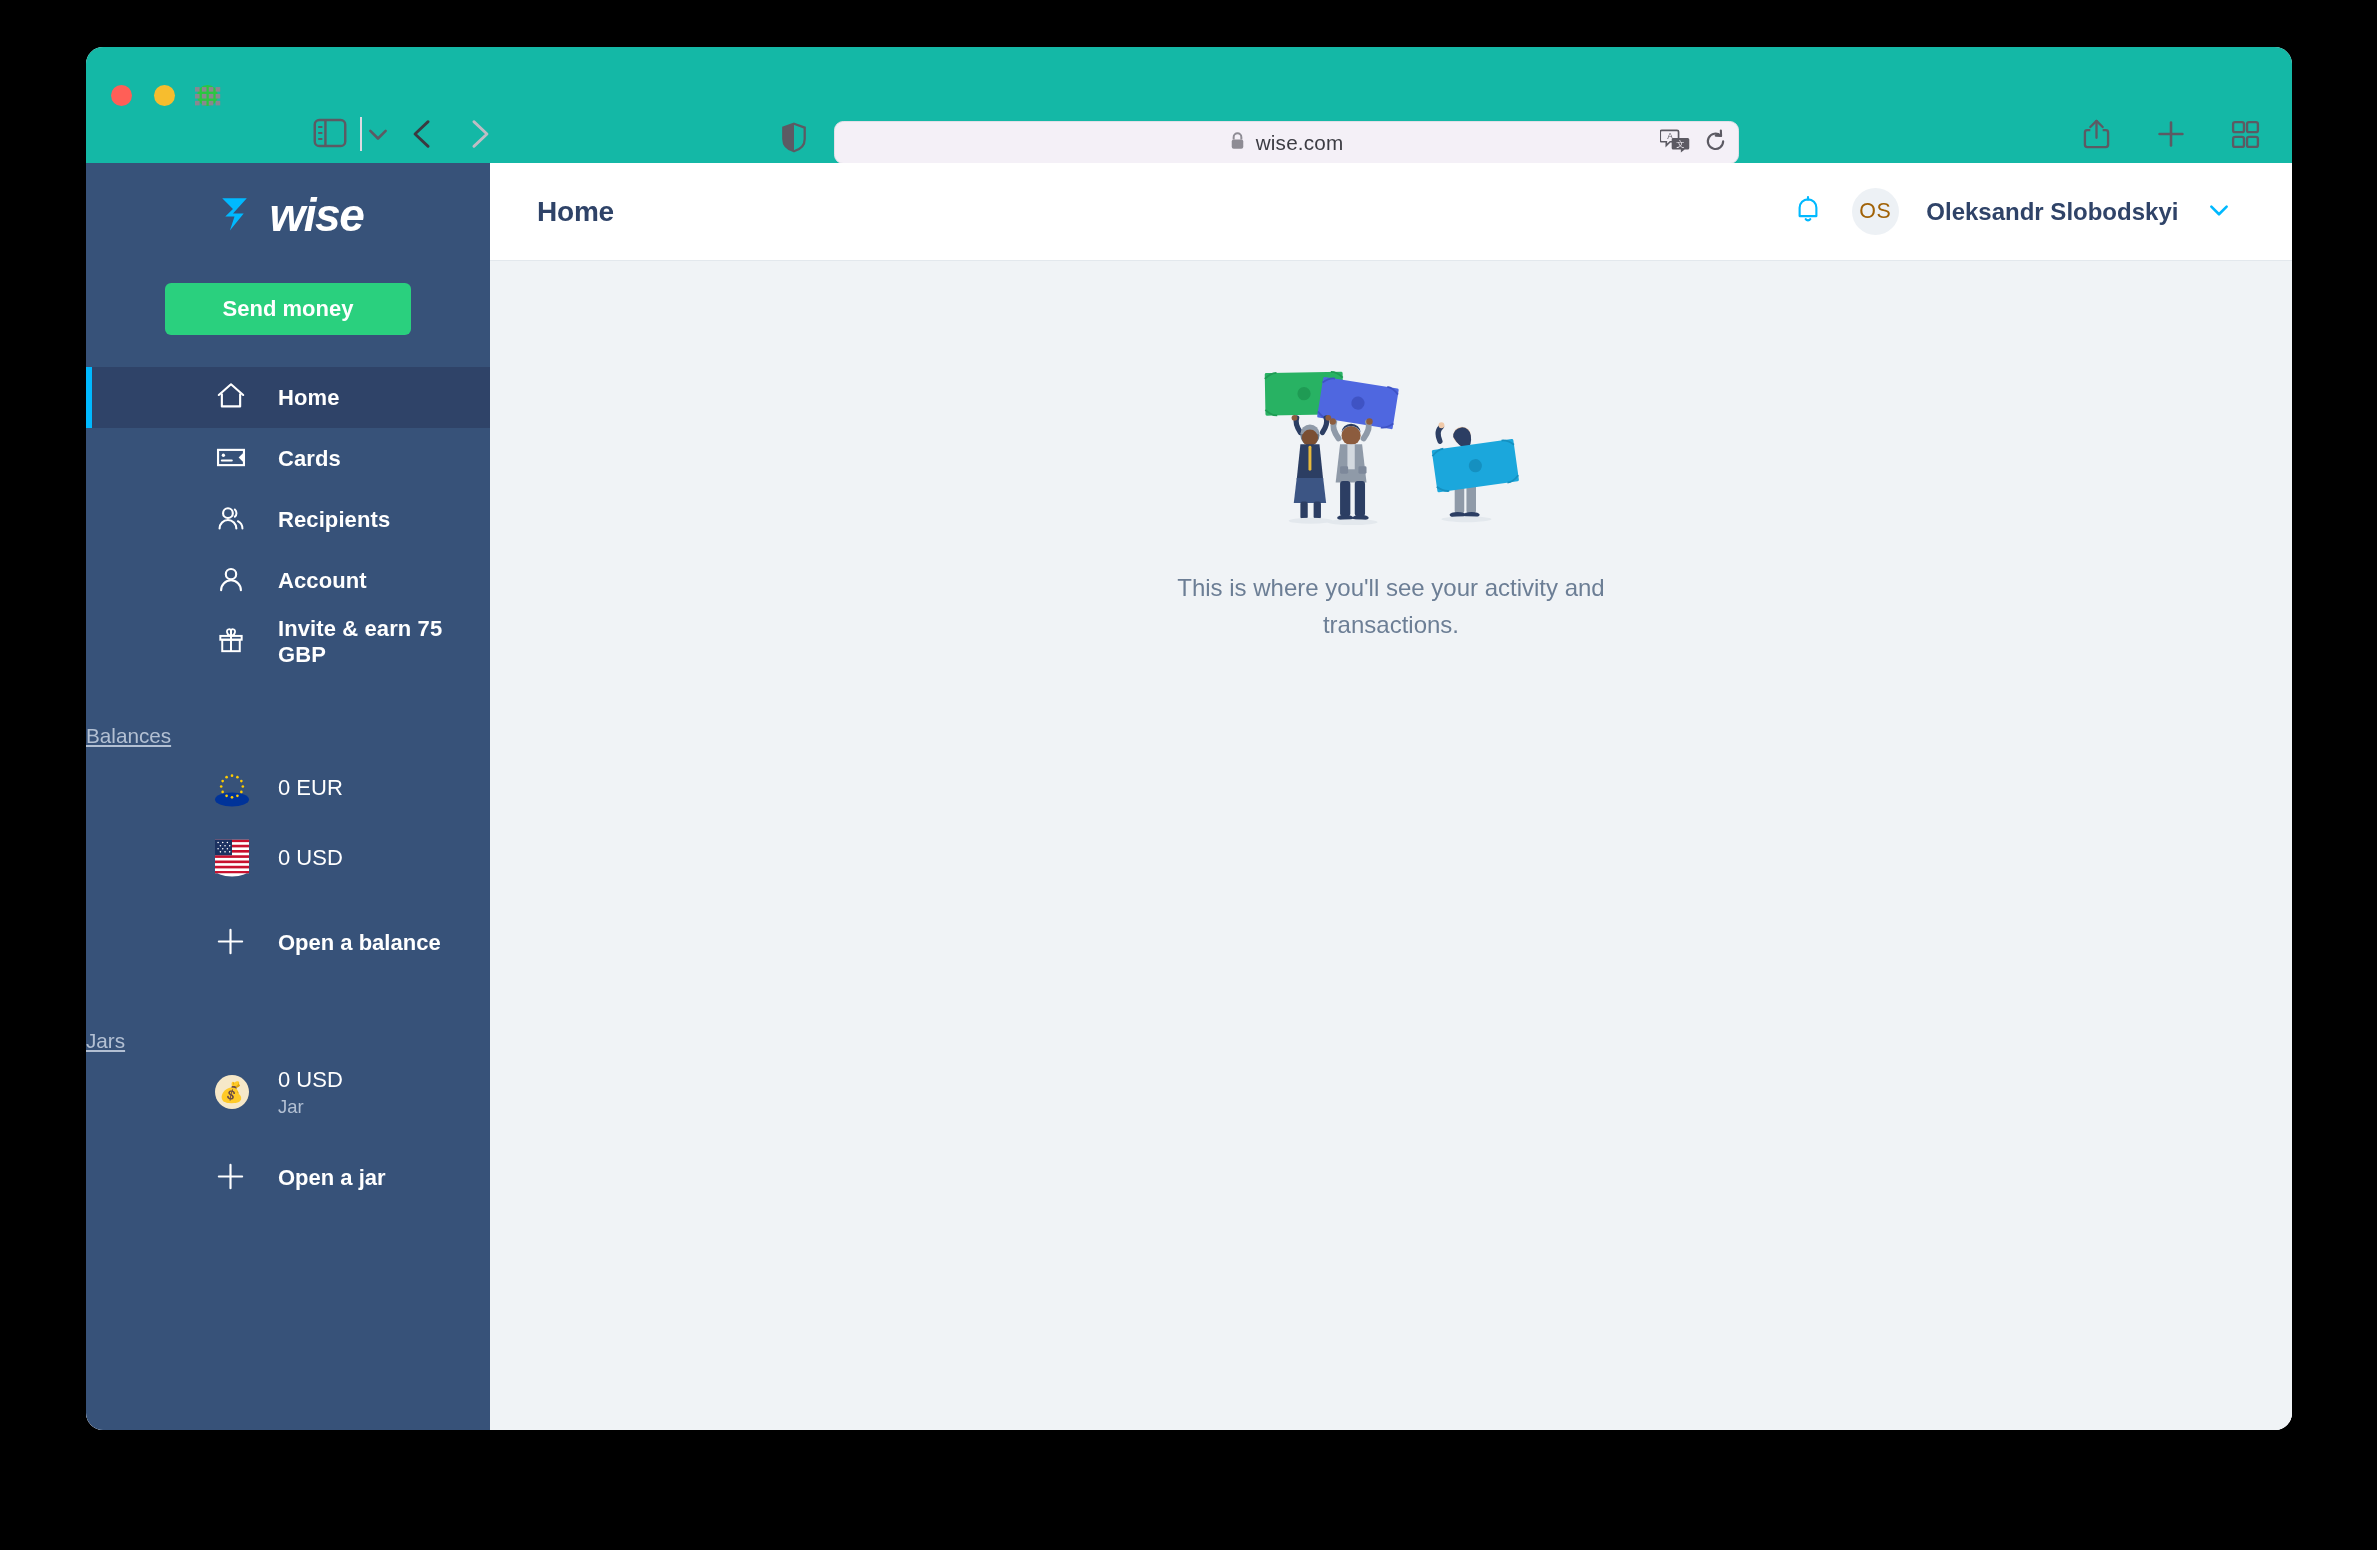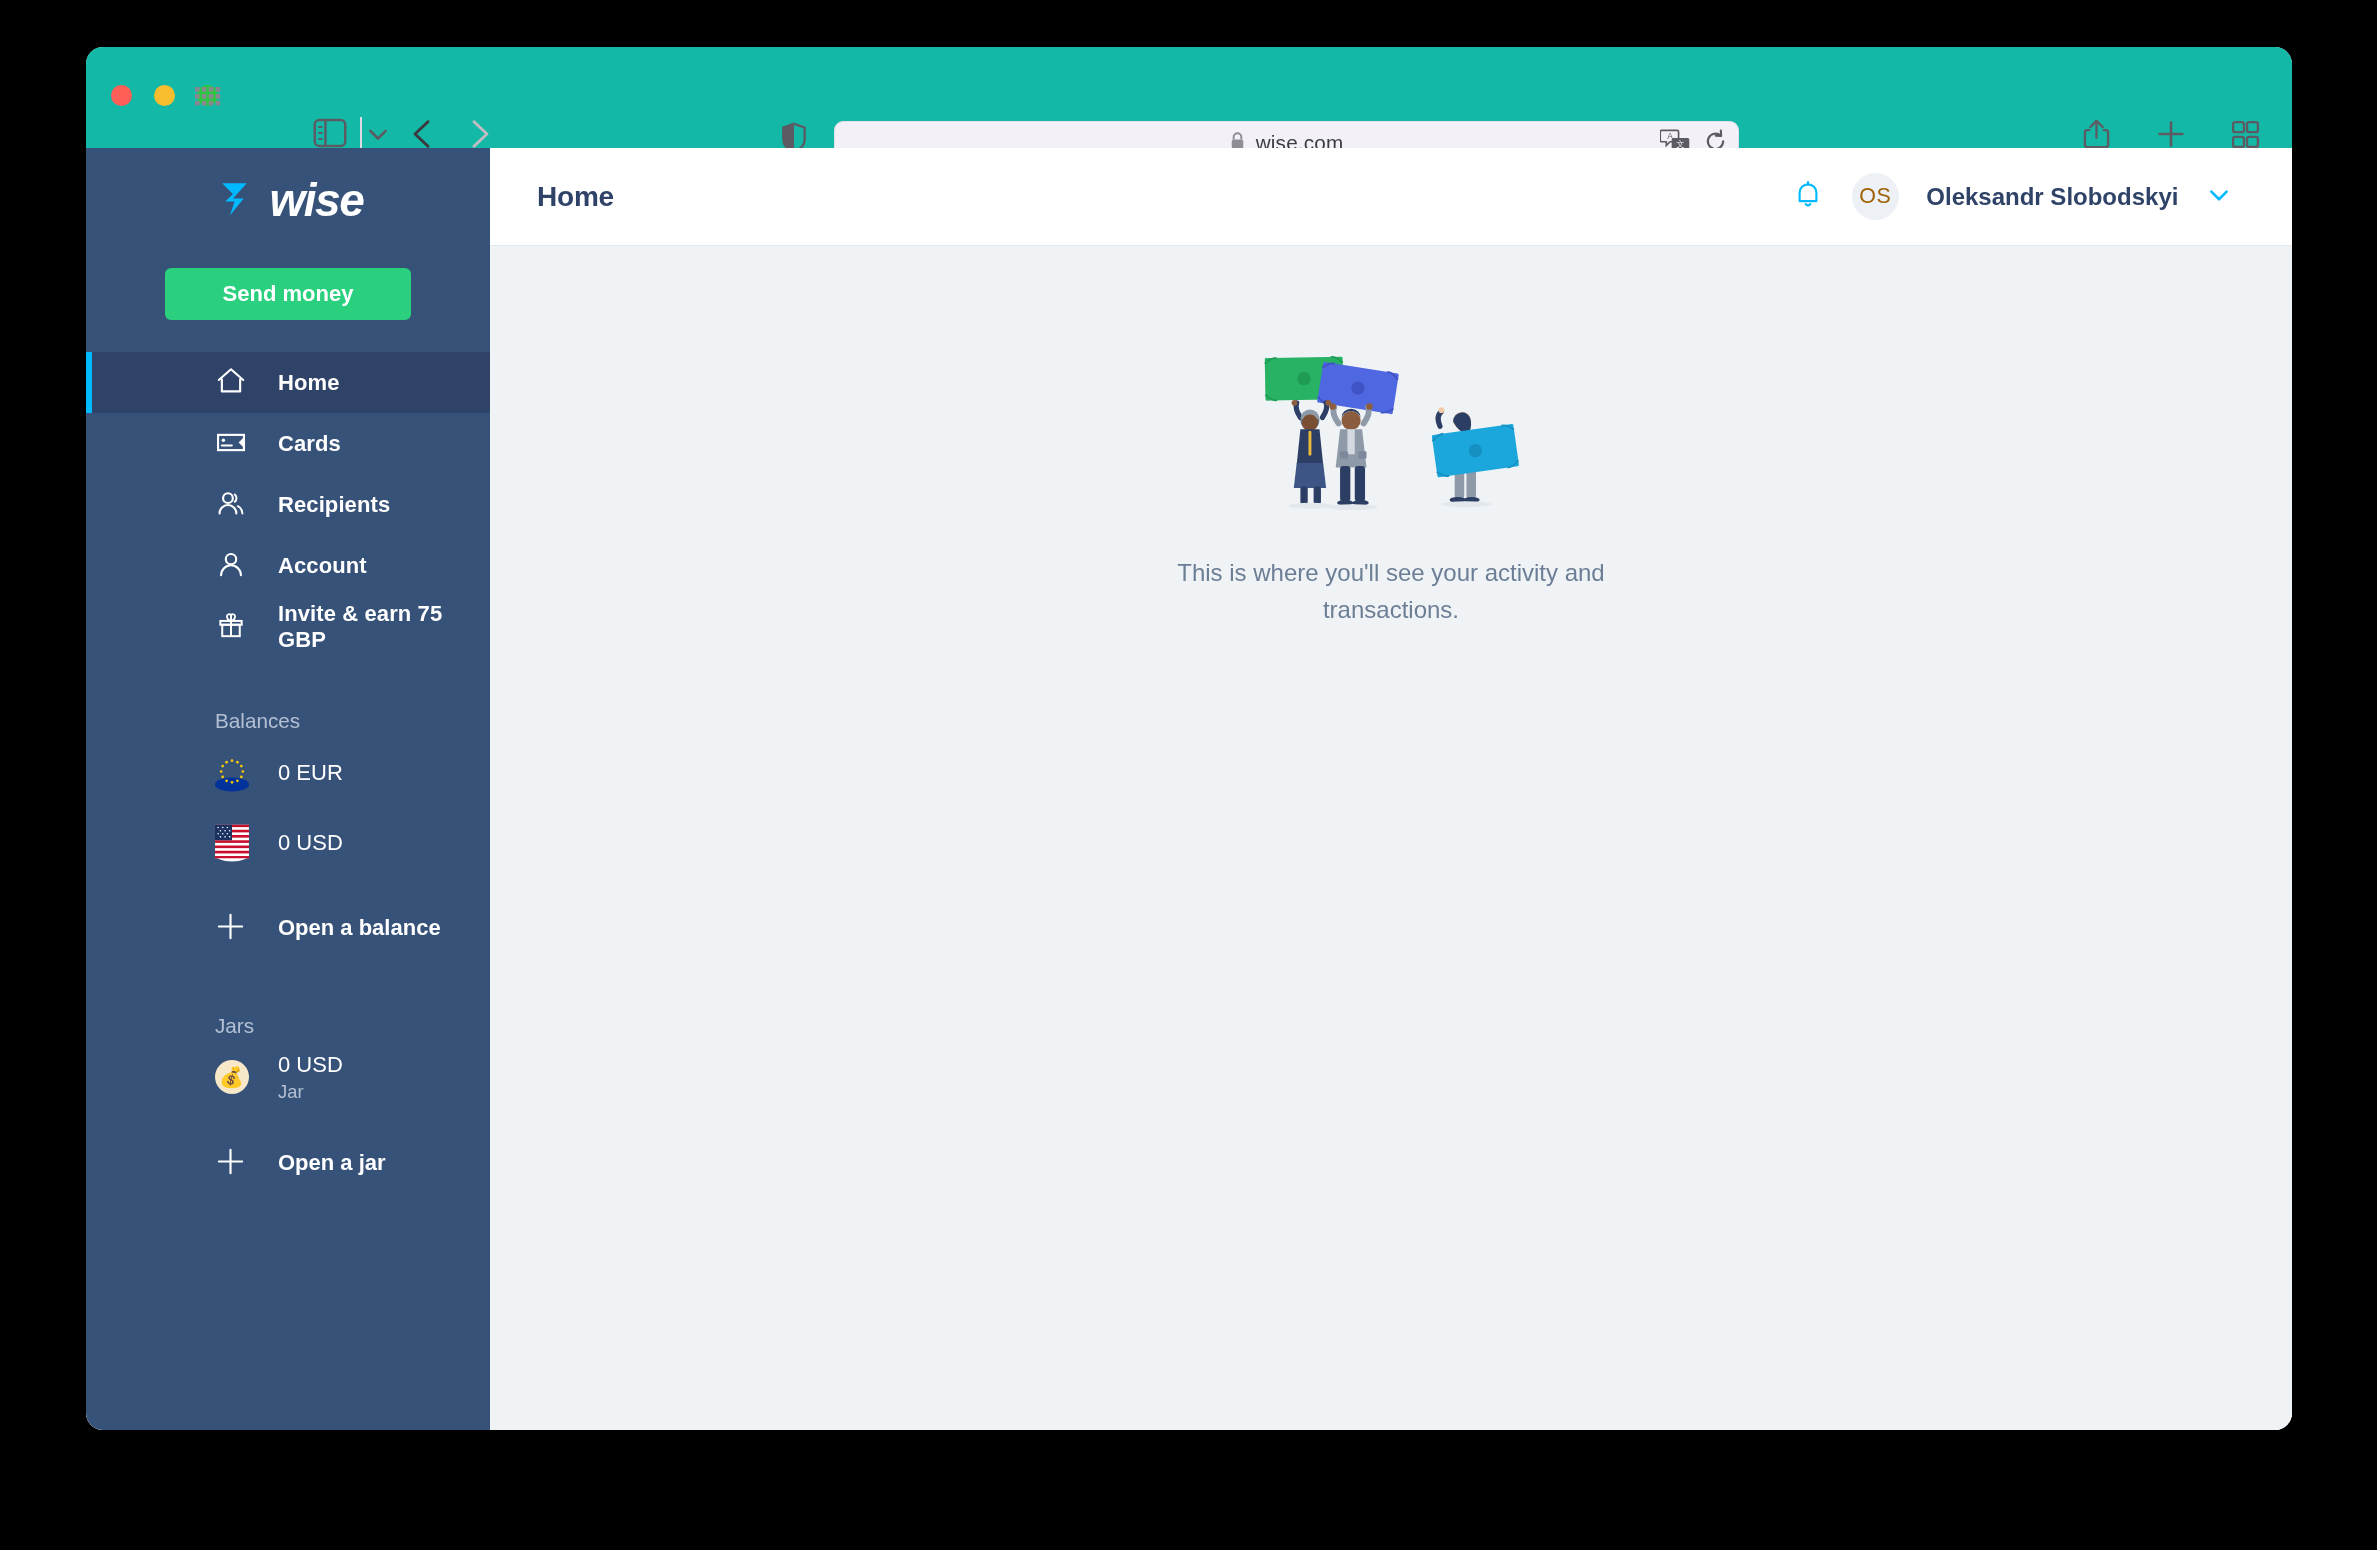--- a/index.html
+++ b/index.html
@@ -58,21 +58,21 @@
   #tb-right {
     position: absolute; right: 31px; top: 70px;
     display: flex; align-items: center; gap: 43px;
   }
 
   #bookmark-strip { position: relative; height: 0; }
   #bm-grid { position: absolute; left: 109px; top: 40px; }
 
   
   #viewport {
-    position: absolute; left: 0; top: 101px;
+    position: absolute; left: 0; top: 116px;
     width: 2206px; height: 1282px;
     display: flex;
     background: #f0f3f6;
   }
 
   
   #sidebar {
     width: 404px; flex: 0 0 404px;
     background: #375279;
     position: relative;
@@ -109,21 +109,21 @@
   .nav-item .nicon { position: absolute; left: 129px; top: 50%; transform: translateY(-50%); }
   .nav-item .nlabel { padding-left: 63px; font-size: 22px; font-weight: bold; letter-spacing: 0.1px; }
   .nav-item.active { background: #2f4368; }
   .nav-item.active::before {
     content: ""; position: absolute; left: 0; top: 0;
     width: 6.1px; height: 100%; background: #00b9ff;
   }
 
   .section-label {
     color: #b3c0d3; font-size: 20.7px;
-    padding-left: 129px; margin-top: 52px; margin-bottom: 4.6px;
+    margin-top: 52px; margin-bottom: 4.6px; text-decoration: underline;
   }
   .bal-item {
     height: 70px; display: flex; align-items: center;
     padding-left: 129px; position: relative; cursor: pointer;
   }
   .bal-item .flag { position: absolute; left: 129px; top: 50%; transform: translateY(-50%); }
   .bal-item .btxt { padding-left: 63px; }
   .bal-item .bmain { color: #ffffff; font-size: 22px; }
   .bal-item .bsub { color: #b3c0d3; font-size: 18.4px; margin-top: 3.1px; }
 

